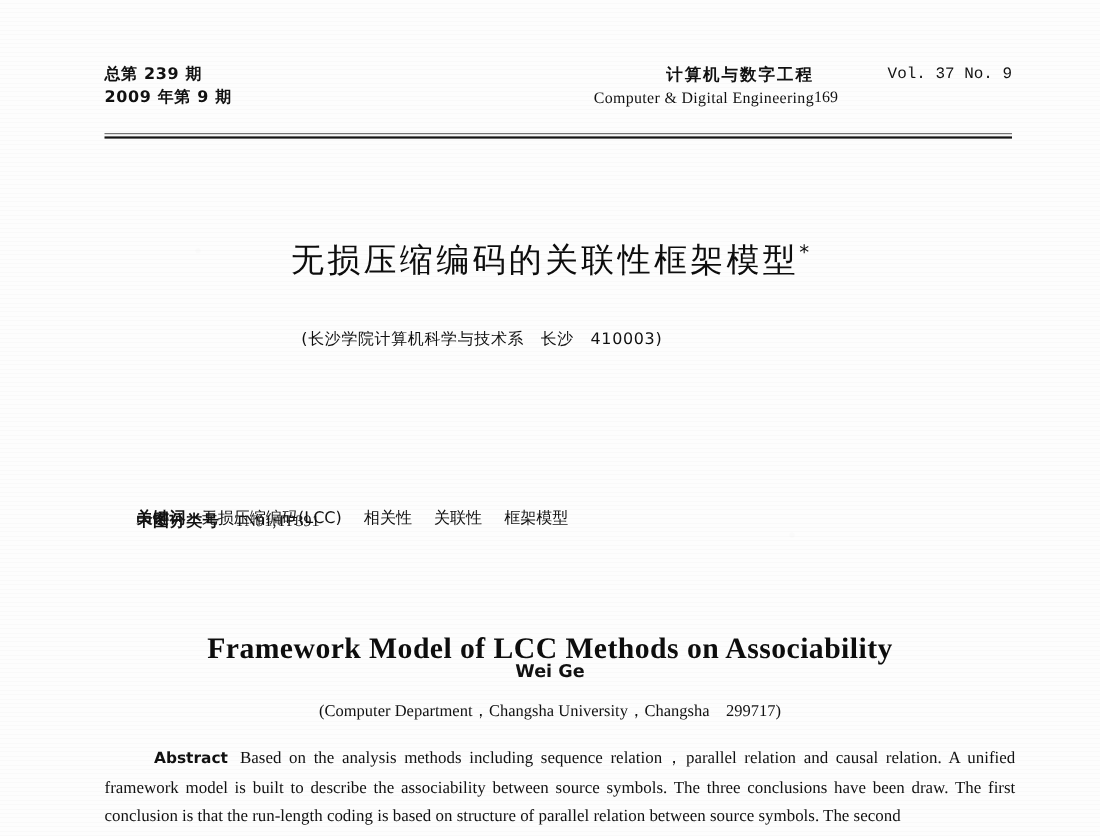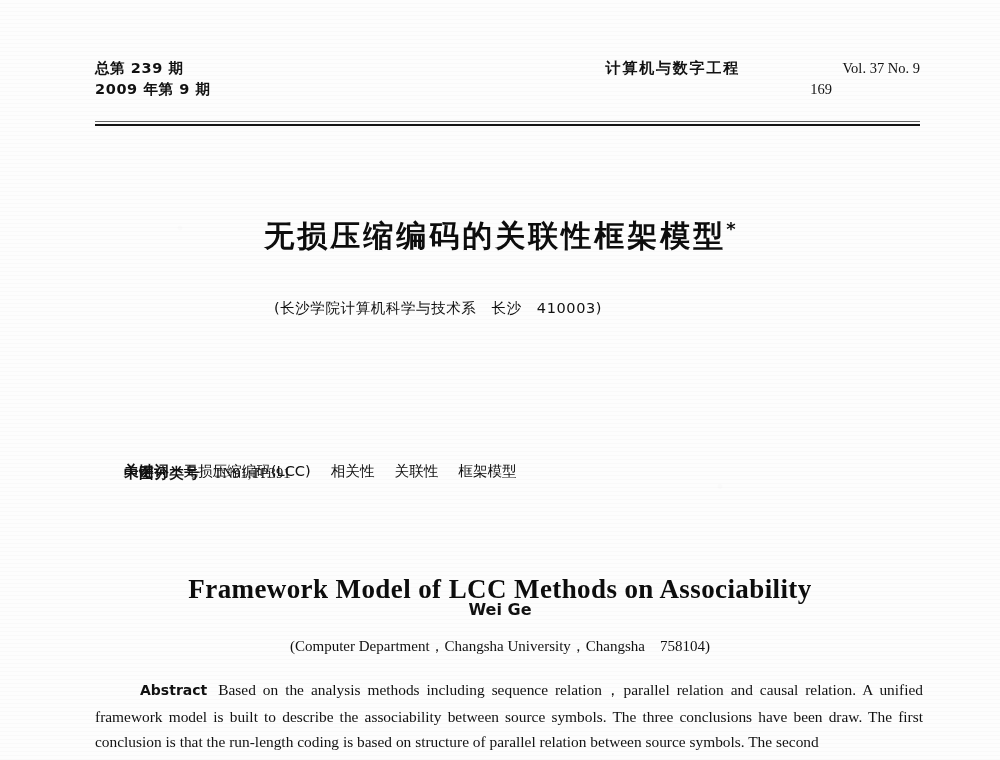--- a/index.html
+++ b/index.html
@@ -56,24 +56,25 @@
     font-size: 15px;
     letter-spacing: 1.8px;
   }
   .rh-en {
     font-size: 14.5px;
     letter-spacing: 0.3px;
   }
   .rh-vol {
     font-size: 14.5px;
     white-space: nowrap;
+    font-family: Liberation Mono, monospace;
   }
   .rh-page {
     font-size: 14.5px;
-    text-align: center;
+    text-align: left;
     padding-right: 18px;
   }
 
   
   .rule-wrap {
     position: absolute;
     left: 95px;
     top: 121px;
     width: 825px;
   }
@@ -89,21 +90,21 @@
   }
 
   
   .cn-title {
     position: absolute;
     left: 0;
     top: 196px;
     width: 1000px;
     text-align: center;
     font-family: "DejaVu Sans", "Liberation Sans", sans-serif;
-    font-weight: bold;
+    font-weight: normal;
     font-size: 30px;
     letter-spacing: 3px;
     color: #0d0d0d;
   }
   .cn-title .star {
     font-size: 18px;
     vertical-align: super;
     letter-spacing: 0;
   }
 
@@ -246,20 +247,21 @@
 
 <div class="page">
 
   <div class="runhead">
     <div class="runhead-col runhead-left">
       <div class="rh-cn">总第 239 期</div>
       <div class="rh-cn">2009 年第 9 期</div>
     </div>
     <div class="runhead-col runhead-mid">
       <div class="rh-cn-mid">计算机与数字工程</div>
+      <div class="rh-en">Computer &amp; Digital Engineering</div>
     </div>
     <div class="runhead-col runhead-right">
       <div class="rh-vol">Vol. 37 No. 9</div>
       <div class="rh-page">169</div>
     </div>
   </div>
 
   <div class="rule-wrap">
     <div class="rule-thin"></div>
     <div class="rule-thick"></div>
@@ -275,20 +277,20 @@
   <div class="cn-keywords">
     <span class="kw-lead">关键词</span><span class="kw-items"><span>无损压缩编码(LCC)</span><span>相关性</span><span>关联性</span><span>框架模型</span></span>
   </div>
 
   <div class="cn-clc">
     <span class="clc-lead">中图分类号</span><span class="clc-val">TN91;TP391</span>
   </div>
 
   <h2 class="en-title">Framework Model of LCC Methods on Associability</h2>
   <div class="en-author">Wei Ge</div>
-  <div class="en-affil">(Computer Department，Changsha University，Changsha　758104)</div>
+  <div class="en-affil">(Computer Department，Changsha University，Changsha　299717)</div>
 
   <div class="en-abstract">
     <span class="lead">Abstract</span><span>Based on the analysis methods including sequence relation，parallel relation and causal relation.  A unified framework model is built to describe the associability between source symbols.  The three conclusions have been draw.  The first conclusion is that the run-length coding is based on structure of parallel relation between source symbols.  The second</span>
   </div>
 
   <div class="scan-noise"></div>
 </div>
 
 </body></html>

